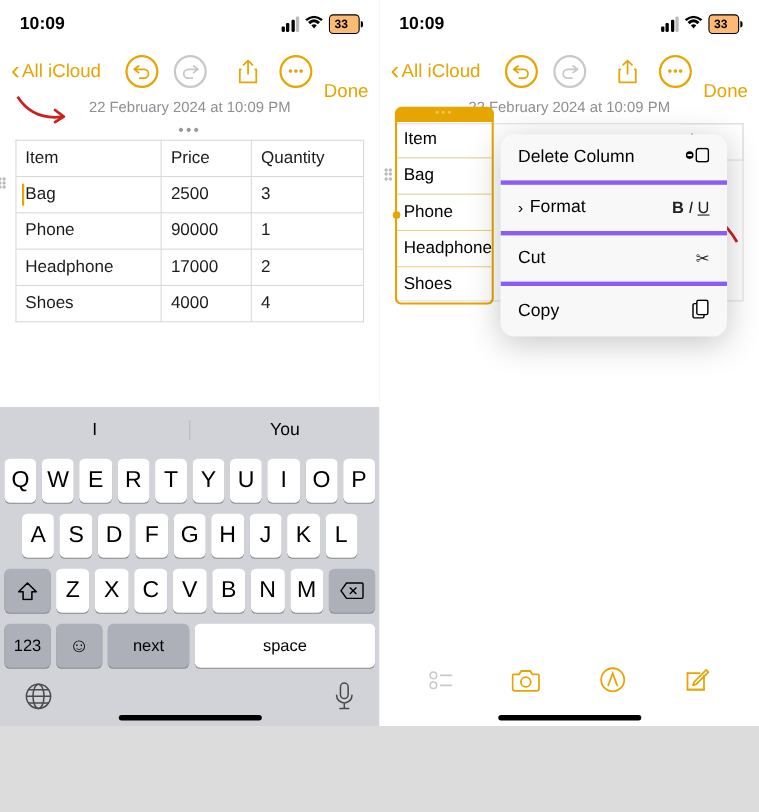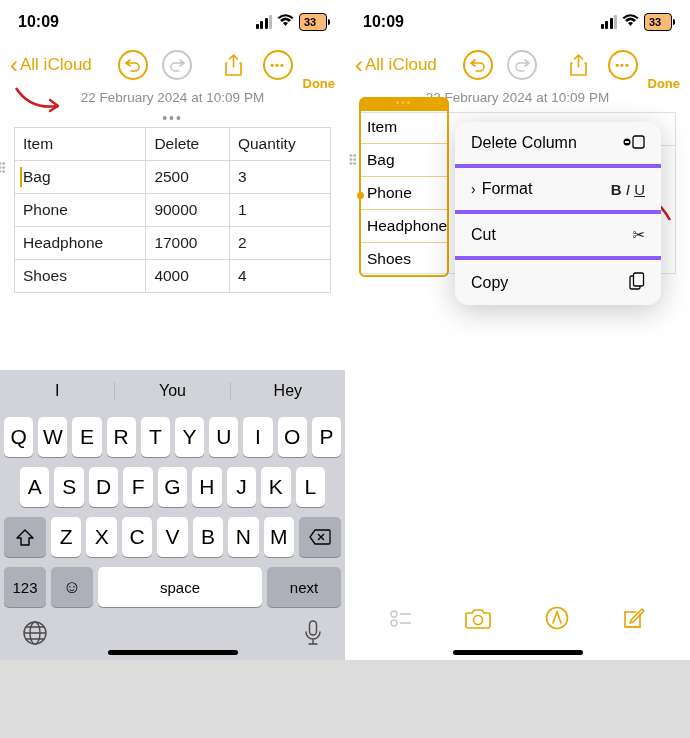--- a/index.html
+++ b/index.html
@@ -55,21 +55,21 @@
   .toolbar .back { display:flex; align-items:center; font-size:17px; color:#e6a500; }
   .toolbar .back .chev { font-size:24px; font-weight:300; margin-right:2px;}
   .toolbar .spacer { flex:1; }
   .circ-btn {
     width: 30px; height:30px; border:2px solid #e6a500; border-radius:50%;
     display:flex; align-items:center; justify-content:center;
     font-size:15px; color:#e6a500;
   }
   .circ-btn.disabled { border-color:#c8c8c8; color:#c8c8c8; }
   .tool-icon { width:30px; display:flex; align-items:center; justify-content:center; font-size:21px;}
-  .done { font-weight:700; font-size:13px; margin-left:6px; color:#e6a500;margin-top:36px;}
+  .done { font-weight:400; font-size:17px; margin-left:6px; color:#e6a500;margin-top:36px;}
   
   .datestamp {
     text-align:center; color:#8e8e93; font-size:13.5px; padding:4px 0 8px;
   }
   .datestamp .sp{ margin-left:4px;}
   
   .notearea { padding: 0 14px; position:relative;}
   .note-dots { text-align:center; color:#999; font-size:14px; letter-spacing:2px; line-height:10px; height:12px;}
   table.note-table {
     border-collapse: collapse;
@@ -238,21 +238,21 @@
     <div class="note-dots">•••</div>
     <div class="row-dots">
         <div>••</div>
         <div>••</div>
         <div>••</div>
       </div>
     <table class="note-table">
       <tbody>
           <tr>
         <td>Item</td>
-        <td>Delete</td>
+        <td>Price</td>
         <td>Quantity</td>
       </tr>
       <tr>
         <td class="cursor-cell">Bag</td>
         <td>2500</td>
         <td>3</td>
       </tr>
       <tr>
         <td>Phone</td>
         <td>90000</td>
@@ -271,21 +271,20 @@
     </tbody>
       </table>
   </div>
 
   <div class="add-circle" style="top:390px">+</div>
 
   <div class="keyboard">
     <div class="suggest-row">
       <div class="sug">I</div>
       <div class="sug">You</div>
-      <div class="sug">Hey</div>
     </div>
     <div class="krow" id="kr1">
         <div class="key">Q</div>
         <div class="key">W</div>
         <div class="key">E</div>
         <div class="key">R</div>
         <div class="key">T</div>
         <div class="key">Y</div>
         <div class="key">U</div>
         <div class="key">I</div>
@@ -321,22 +320,22 @@
       <div class="key dark bksp">
         <svg width="22" height="16" viewBox="0 0 22 16">
             <path d="M6 1 H20 A1 1 0 0 1 21 2 V14 A1 1 0 0 1 20 15 H6 L1 8 Z" fill="none" stroke="#000" stroke-width="1.3"></path>
             <path d="M9 5 L15 11 M15 5 L9 11" stroke="#000" stroke-width="1.3"></path>
           </svg>
       </div>
     </div>
     <div class="krow">
       <div class="key dark num">123</div>
       <div class="key dark emoji">☺</div>
+      <div class="key dark next">next</div>
       <div class="key space">space</div>
-      <div class="key dark next">next</div>
     </div>
     <div class="kbottom">
       <span>
         <svg width="26" height="26" viewBox="0 0 26 26">
             <circle cx="13" cy="13" r="11" fill="none" stroke="#4a4a4a" stroke-width="1.4"></circle>
             <ellipse cx="13" cy="13" rx="5" ry="11" fill="none" stroke="#4a4a4a" stroke-width="1.4"></ellipse>
             <path d="M2 13 H24 M4 7 H22 M4 19 H22" stroke="#4a4a4a" stroke-width="1.4"></path>
           </svg>
       </span>
       <span>

